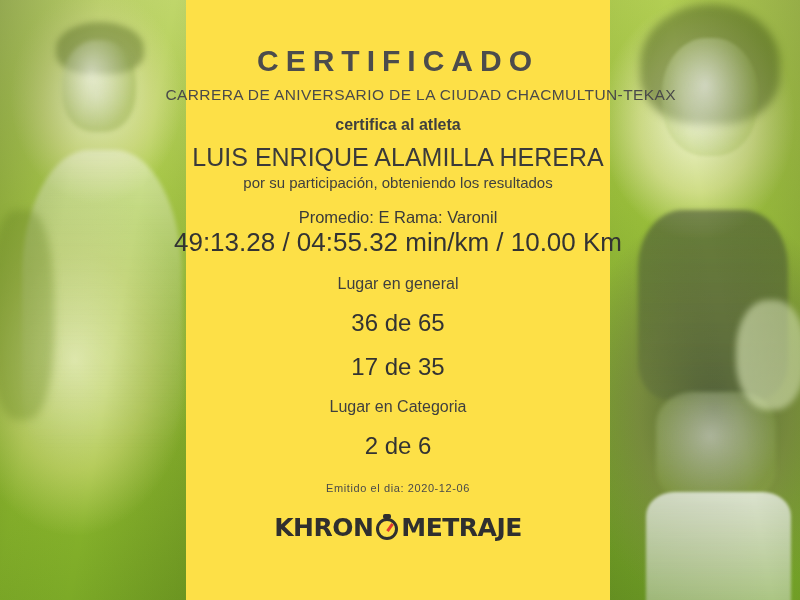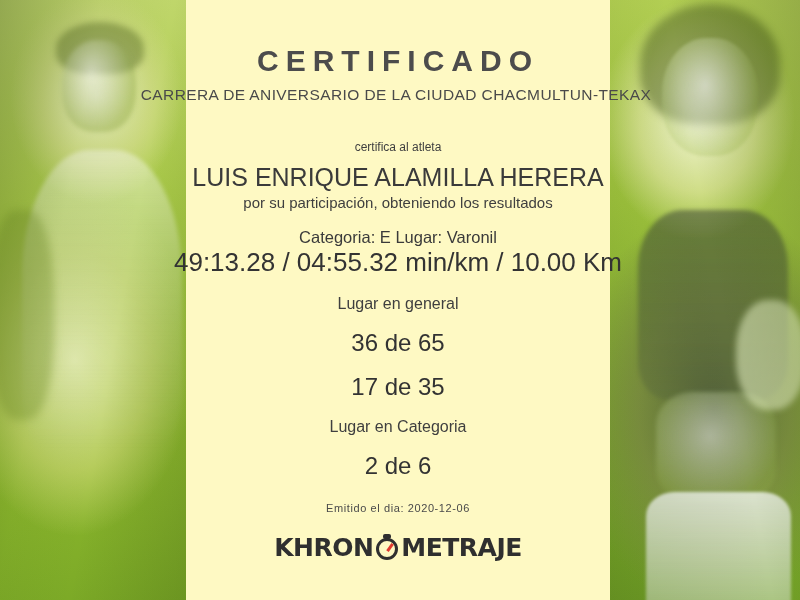--- a/index.html
+++ b/index.html
@@ -151,21 +151,21 @@
     background: linear-gradient(260deg, rgba(35,50,10,0.22) 0%, rgba(35,50,10,0.0) 45%, rgba(35,50,10,0.10) 100%);
   }
 
   
   .content {
     position: absolute;
     left: 186px;
     top: 0;
     width: 424px;
     height: 600px;
-    background: #fef9c3;
+    background: #fde047;
     text-align: center;
     color: #3c3c3c;
   }
 
   .title {
     margin-top: 44px;
     font-size: 30px;
     font-weight: bold;
     letter-spacing: 7px;
     color: #4c4c4c;
@@ -175,26 +175,28 @@
   .subtitle {
     margin-top: 8px;
     font-size: 15.5px;
     letter-spacing: 0.4px;
     color: #4a4a4a;
     white-space: nowrap;
     position: relative;
     left: -2px;
     width: 560px;
     margin-left: -68px;
+    text-align: right;
   }
 
   .certifies {
-    margin-top: 36px;
-    font-size: 12px;
+    margin-top: 12px;
+    font-size: 16px;
     color: #3f3f3f;
+    font-weight: bold;
   }
 
   .athlete {
     margin-top: 9px;
     font-size: 25px;
     font-weight: normal;
     color: #3a3a3a;
     white-space: nowrap;
     width: 560px;
     margin-left: -68px;
@@ -323,21 +325,21 @@
     <div class="title">CERTIFICADO</div>
 
     <div class="subtitle">CARRERA DE ANIVERSARIO DE LA CIUDAD CHACMULTUN-TEKAX</div>
 
     <div class="certifies">certifica al atleta</div>
 
     <div class="athlete">LUIS ENRIQUE ALAMILLA HERERA</div>
 
     <div class="participation">por su participación, obteniendo los resultados</div>
 
-    <div class="category">Categoria: E Lugar: Varonil</div>
+    <div class="category">Promedio: E Rama: Varonil</div>
 
 
     <div class="time-value">49:13.28 / 04:55.32 min/km / 10.00 Km</div>
 
     <div class="place-label">Lugar en general</div>
     <div class="place-value">36 de 65</div>
 
     <div class="place-value">17 de 35</div>
 
     <div class="place-label">Lugar en Categoria</div>

